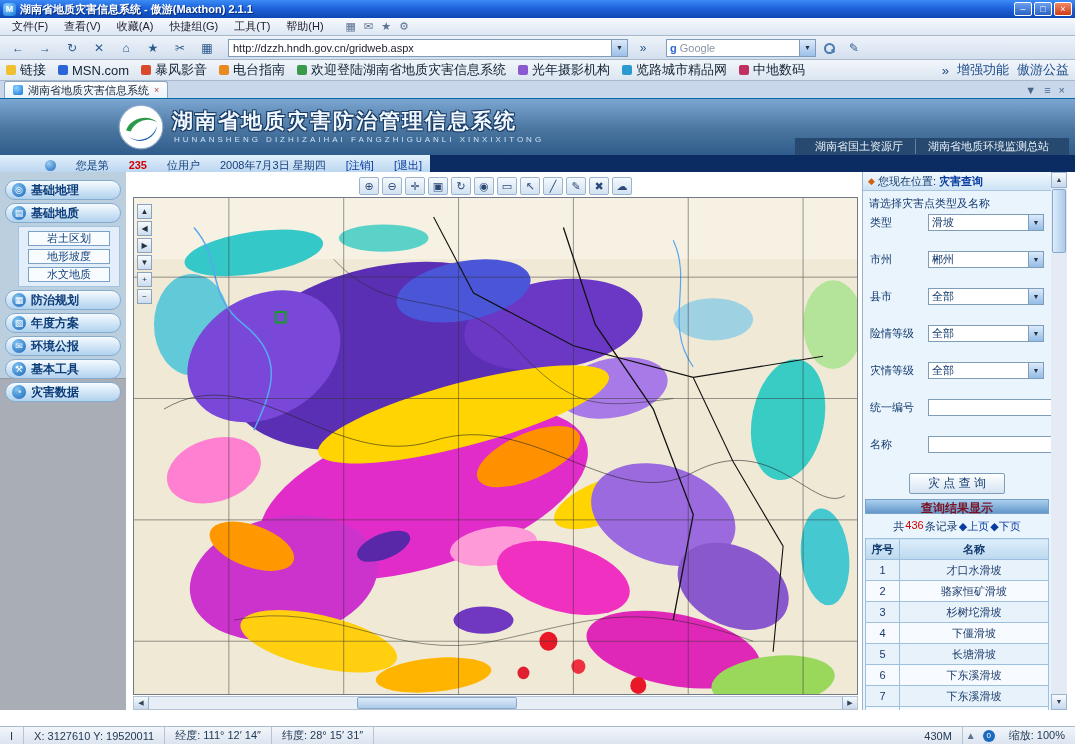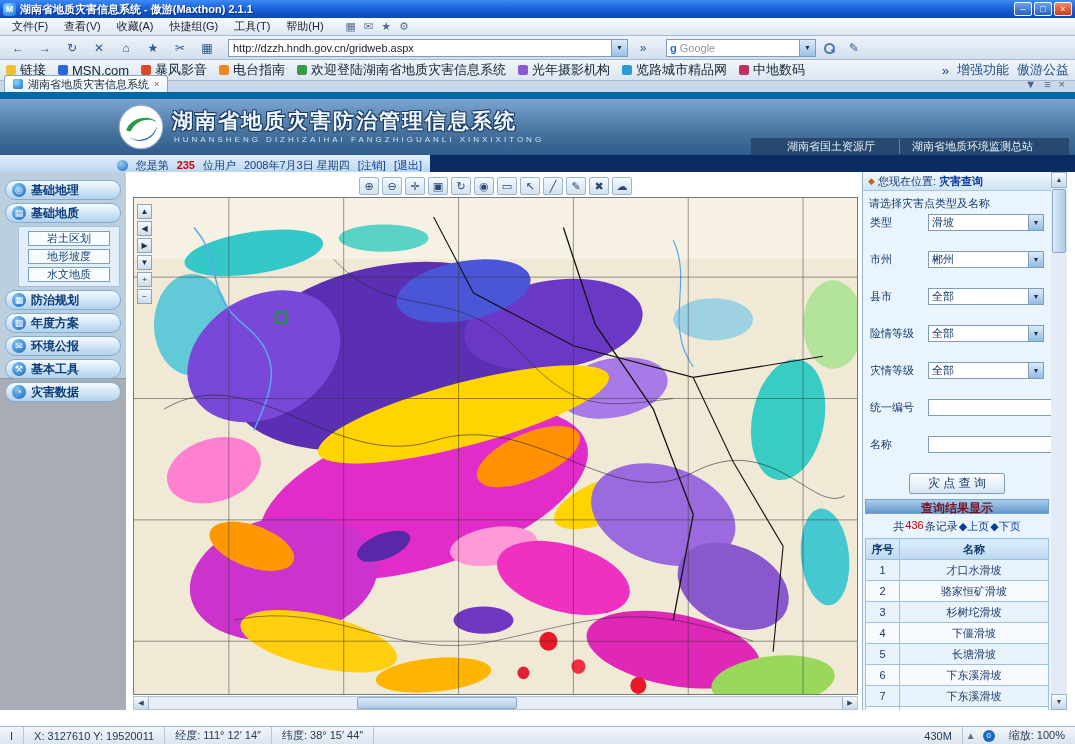--- a/index.html
+++ b/index.html
@@ -50,50 +50,50 @@
   .linksbar { position:absolute; top:60px; left:0; right:0; height:21px;
     background:linear-gradient(180deg,#f2f6fb,#dbe5f1); border-bottom:1px solid #aab8cc;
     display:flex; align-items:center; font-size:13px; color:#123; padding:0 6px; gap:12px; }
   .link-item { display:flex; align-items:center; gap:4px; cursor:pointer; white-space:nowrap; }
   .link-dot { width:10px; height:10px; border-radius:2px; }
   .linksbar .spacer { flex:1; }
   .link-right { display:flex; align-items:center; gap:8px; color:#1a4a8a; }
 
   
   .tabbar { position:absolute; top:81px; left:0; right:0; height:18px; background:#c8d8ea;
-    border-bottom:7px solid #0369a1; display:flex; align-items:flex-end; padding:0 4px; }
+    border-bottom:1px solid #0369a1; display:flex; align-items:flex-end; padding:0 4px; }
   .tab { height:17px; display:flex; align-items:center; gap:5px; padding:0 8px; font-size:11px; color:#123;
     background:linear-gradient(#ffffff,#eaf2fa); border:1px solid #8aa4c4; border-bottom:none;
     border-radius:3px 3px 0 0; cursor:pointer; }
   .tab-fav { width:10px; height:10px; border-radius:2px; background:radial-gradient(circle at 35% 30%,#8fd4ff,#1272d8); }
   .tab-close { color:#b44; font-size:9px; cursor:pointer; }
   .tabbar .spacer { flex:1; }
   .tabbar-icons { display:flex; gap:8px; font-size:11px; color:#46648c; padding:0 6px 2px 0; }
 
   
   .page-header { position:absolute; top:99px; left:0; right:0; height:56px;
     background:linear-gradient(180deg,#7ca6d2 0%,#49759f 55%,#2f5c8b 100%); overflow:hidden; }
   .logo { position:absolute; left:118px; top:5px; width:46px; height:46px; }
   .hd-title { position:absolute; left:172px; top:8px; font-size:21px; font-weight:bold; color:#f0f7ff;
     letter-spacing:2px; text-shadow:1px 1px 0 #173a63,-1px -1px 0 #173a63,1px -1px 0 #173a63,-1px 1px 0 #173a63; }
   .hd-pinyin { position:absolute; left:174px; top:36px; font-size:8px; letter-spacing:3px; color:#cfe2f5; }
   .hd-links { position:absolute; right:6px; bottom:0; height:17px; display:flex; align-items:center;
-    background:#27496f; padding:0 24px; gap:12px; font-size:11px; color:#e8f1fa; }
+    background:#27496f; padding:0 8px; gap:0; font-size:11px; color:#e8f1fa; }
   .hd-link { padding:0 12px; border-left:1px solid #5e82a8; cursor:pointer; white-space:nowrap; }
   .hd-link:first-child { border-left:none; }
 
   
   .nav-strip { position:absolute; top:155px; left:0; right:0; height:17px; background:#0a2c62; display:flex; }
   .nav-tabs { flex:1; display:flex; align-items:center; gap:3px; padding-left:3px; }
   .nav-tab { flex:0 0 86px; height:15px; text-align:center; font-size:11px; line-height:14px; color:#fff;
     background:linear-gradient(#50b 0%,#50b 0%) , linear-gradient(#4d80c4,#16407e);
     background:linear-gradient(#4d80c4,#16407e);
     border:1px solid #7aa2d8; border-radius:3px; cursor:pointer; white-space:nowrap; overflow:hidden; }
   .nav-user { flex:0 0 430px; height:100%; background:linear-gradient(#e2f0fc,#b5d2ee);
-    display:flex; align-items:center; justify-content:flex-end; gap:8px; font-size:11px; color:#14407c; padding:10px 8px; }
+    display:flex; align-items:center; justify-content:flex-end; gap:20px; font-size:11px; color:#14407c; padding:10px 8px; }
   .nav-user .num { color:#d00000; font-weight:bold; }
   .nav-user .lnk { color:#0a3ca0; cursor:pointer; }
   .nav-user-icon { width:11px; height:11px; border-radius:50%; background:radial-gradient(circle at 35% 30%,#9ecdf2,#1a6ac0);
     color:#fff; font-size:7px; line-height:11px; text-align:center; }
 
   
   .sidebar { position:absolute; top:172px; left:0; width:126px; height:538px; background:#bccfdf; }
   .sidebar-lower { position:absolute; top:206px; left:0; right:0; bottom:0; background:#a9aeb6; border-top:1px solid #93999f; }
   .side-items { position:relative; z-index:2; padding-top:5px; }
   .side-item { display:flex; align-items:center; gap:5px; height:20px; margin:3px 5px; padding:0 6px;
@@ -553,21 +553,21 @@
   <div class="v-scrollbar">
     <span class="vs-arrow up">▲</span>
     <span class="vs-thumb"></span>
     <span class="vs-arrow down">▼</span>
   </div>
 
   <div class="statusbar">
     <span class="sb-seg">I</span>
     <span class="sb-seg">X: 3127610  Y: 19520011</span>
     <span class="sb-seg">经度: 111° 12′ 14″</span>
-    <span class="sb-seg">纬度: 38° 15′ 44″</span>
+    <span class="sb-seg">纬度: 28° 15′ 31″</span>
     <span class="sb-spacer"></span>
     <span class="sb-seg">430M</span>
     <span class="sb-icon">▲</span>
     <span class="sb-badge">0</span>
     <span class="sb-seg" style="border-right:none">缩放: 100%</span>
   </div>
 
 </div>
 
 </body></html>

